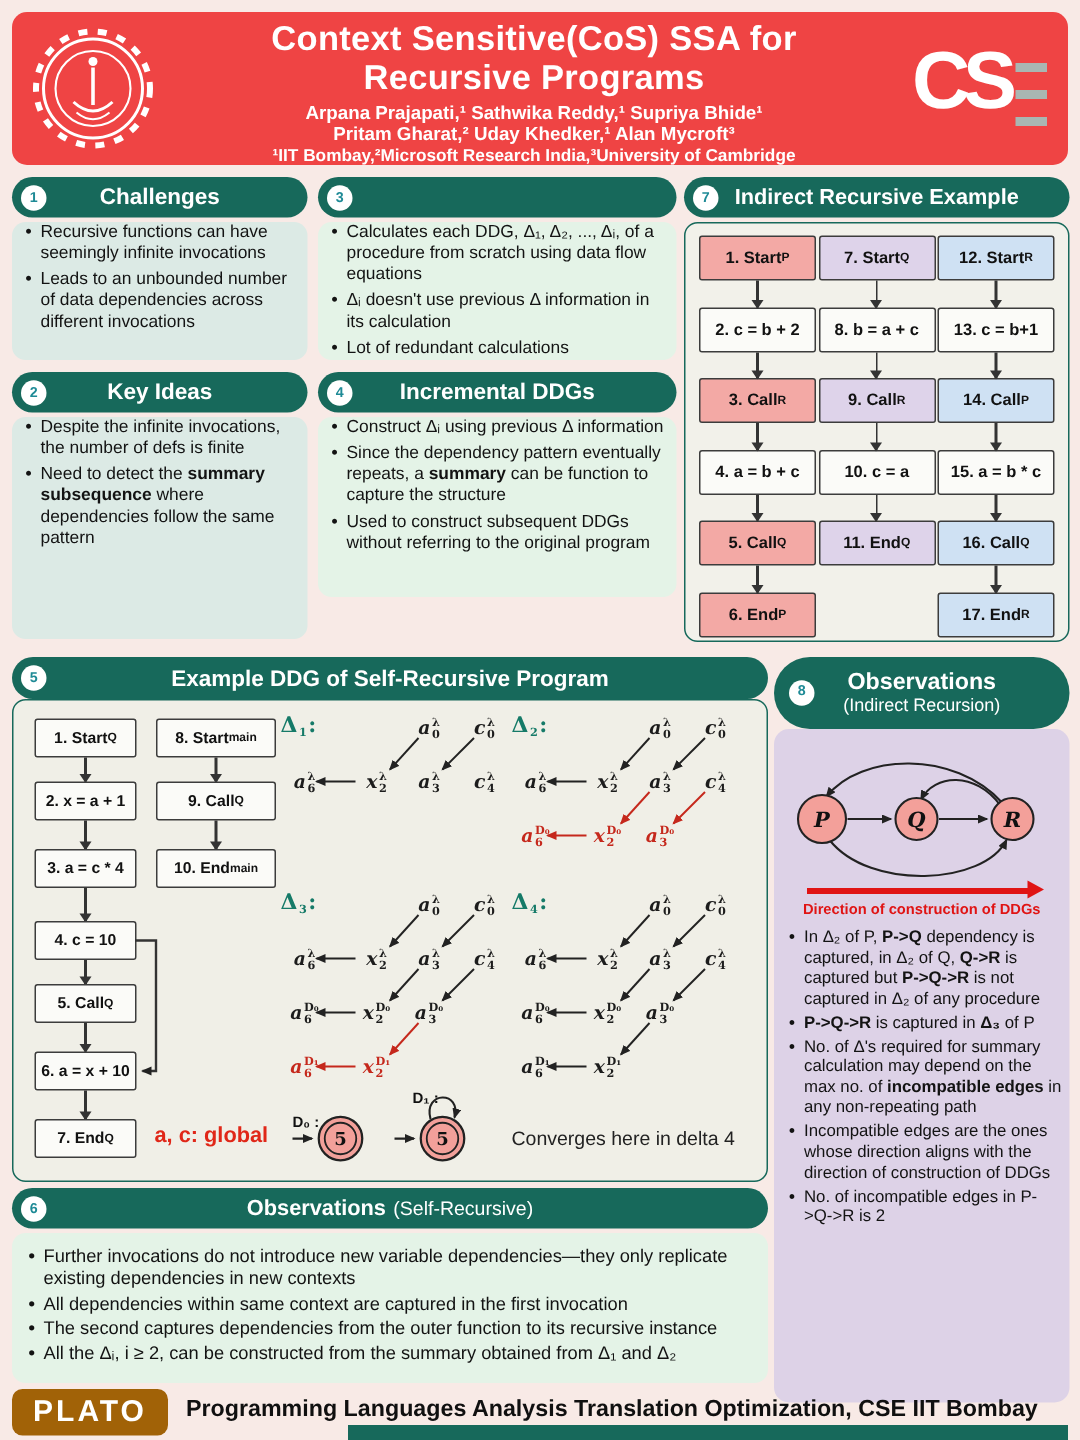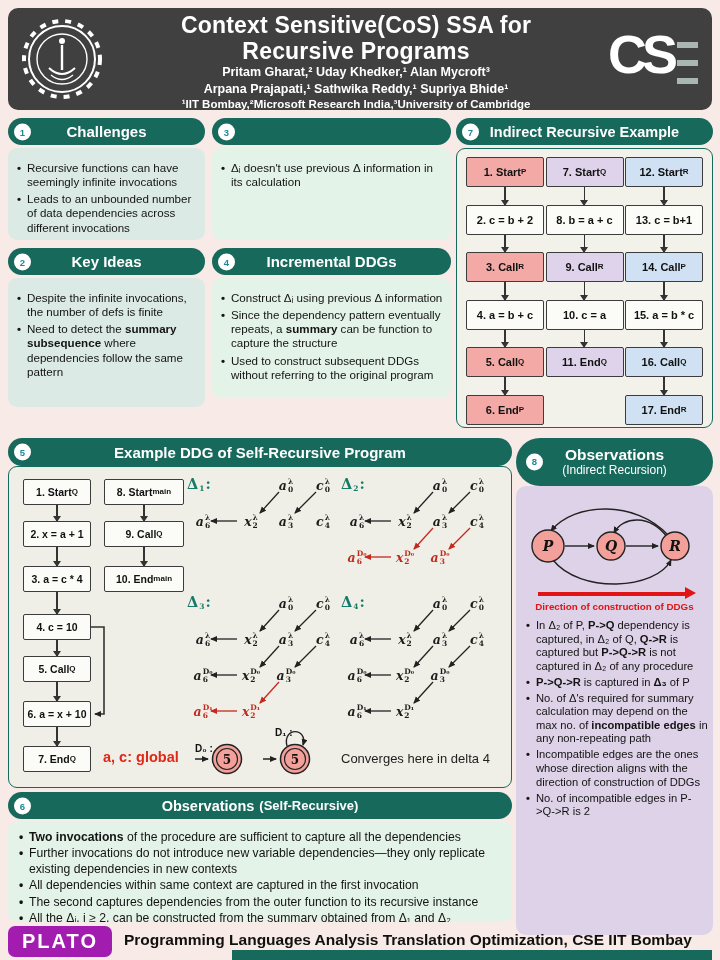--- a/index.html
+++ b/index.html
@@ -1,38 +1,38 @@
 <!DOCTYPE html>
 <html><head>
 <meta charset="utf-8">
 <style>
   *{box-sizing:border-box;margin:0;padding:0}
   html,body{background:#e8e8e8}
   .page{position:relative;width:720px;height:960px;margin:0 auto;background:#f8eae6;
         font-family:"Liberation Sans",sans-serif;overflow:hidden}
   
-  .hdr{position:absolute;left:8px;top:8px;width:704px;height:102px;background:#404040;
+  .hdr{position:absolute;left:8px;top:8px;width:704px;height:102px;background:#ef4444;
        border-radius:10px;color:#fff}
   .hdr-center{position:absolute;left:104px;right:112px;top:5px;text-align:center}
   .t1,.t2{font-size:23px;font-weight:bold;line-height:1.12;letter-spacing:.2px}
   .auth{font-size:12.5px;margin-top:3px;font-weight:bold}
   .affil{font-size:11.5px;margin-top:2px;font-weight:bold}
   .iitb{position:absolute;left:13px;top:10px}
   .cse{position:absolute;right:8px;top:10px;width:102px;height:84px}
   .cse-cs{position:absolute;left:6px;top:4px;font-size:54px;font-weight:bold;color:#fff;
           letter-spacing:-5px;line-height:1.2}
   .cse-bars i{position:absolute;right:6px;width:21px;height:6px;background:#a9b6b2;display:block}
   
   .sec{position:absolute}
   .pill{position:relative;height:27px;border-radius:15px;background:#17695b;color:#fff;
         display:flex;align-items:center;justify-content:center;font-weight:bold;font-size:15px}
   .badge{position:absolute;left:6px;top:50%;transform:translateY(-50%);width:17px;height:17px;
          border-radius:50%;background:#fff;color:#1e8a96;font-size:9.5px;font-weight:bold;
          display:flex;align-items:center;justify-content:center}
-  .sbody{border-radius:9px;margin-top:3px;padding:13px 8px;overflow:hidden}
+  .sbody{border-radius:9px;margin-top:3px;padding:0 8px;overflow:hidden}
   .teal-bg{background:#dceae5}
   .mint-bg{background:#e4f3e7}
   .bul{position:relative;padding-left:11px;font-size:11.6px;line-height:1.22;color:#131313;margin-bottom:3px}
   .bul::before{content:"•";position:absolute;left:1px;top:0;font-weight:bold}
   .bd{font-weight:bold}
   
   .s7body{background:#f2f1ea;border:1.5px solid #17695b;height:280px;display:flex;
           justify-content:space-between;padding:8px 9px 6px}
   .col7{display:flex;flex-direction:column;align-items:center;width:78px}
   .fbox7{width:78px;height:30px;border:1.7px solid #3c3c3c;border-radius:2px;background:#fbfbf8;
@@ -80,23 +80,23 @@
   .dirarrow{position:absolute;left:22px;top:106px;width:148px;height:3.5px;background:#e01414}
   .dirarrow::after{content:"";position:absolute;right:-10px;top:-5px;border-left:11px solid #e01414;
                    border-top:6px solid transparent;border-bottom:6px solid transparent}
   .dircap{position:absolute;left:0;right:0;top:115px;text-align:center;font-size:9.8px;
           font-weight:bold;color:#e01414}
   .s8bullets{position:absolute;left:9px;right:5px;top:133px}
   .s8bullets .bul{font-size:11.2px;line-height:1.21;margin-bottom:2.5px}
   
   .s6body{background:#e4f3e7;border-radius:9px;margin-top:3px;height:100px;padding:8px 10px;overflow:hidden}
   .s6body .bul{font-size:12.2px;line-height:1.26;margin-bottom:1px}
-  .sub2{font-weight:bold;font-size:13px;margin-left:5px}
-  
-  .plato{position:absolute;left:8px;top:926px;width:104px;height:31px;background:#a21caf;
+  .sub2{font-weight:normal;font-size:13px;margin-left:5px}
+  
+  .plato{position:absolute;left:8px;top:926px;width:104px;height:31px;background:#a16207;
          border-radius:7px;color:#fff;display:flex;align-items:center;justify-content:center;
          font-weight:bold;font-size:20px;letter-spacing:2px}
   .ftext{position:absolute;left:124px;top:931px;font-size:15.5px;font-weight:bold;color:#101010}
   .bottombar{position:absolute;left:232px;top:950px;width:480px;height:10px;background:#17695b}
 </style>
 </head>
 <body>
 
 <div class="page">
 
@@ -122,22 +122,22 @@
       <circle cx="41" cy="41" r="33" fill="none" stroke="#fff" stroke-width="2"></circle>
       <circle cx="41" cy="41" r="25" fill="none" stroke="#fff" stroke-width="1.4"></circle>
       <line x1="41" y1="27" x2="41" y2="52" stroke="#fff" stroke-width="2.4"></line>
       <circle cx="41" cy="23" r="3" fill="#fff"></circle>
       <path d="M28,50 Q41,62 54,50" fill="none" stroke="#fff" stroke-width="2"></path>
       <path d="M30,57 Q41,66 52,57" fill="none" stroke="#fff" stroke-width="1.4"></path>
     </svg>
     <div class="hdr-center">
       <div class="t1">Context Sensitive(CoS) SSA for</div>
       <div class="t2">Recursive Programs</div>
+      <div class="auth">Arpana Prajapati,¹ Sathwika Reddy,¹ Supriya Bhide¹</div>
       <div class="auth" style="margin-top:0">Pritam Gharat,² Uday Khedker,¹ Alan Mycroft³</div>
-      <div class="auth">Arpana Prajapati,¹ Sathwika Reddy,¹ Supriya Bhide¹</div>
       <div class="affil">¹IIT Bombay,²Microsoft Research India,³University of Cambridge</div>
     </div>
     <div class="cse">
       <span class="cse-cs">CS</span>
       <span class="cse-bars">
         <i style="top:24px"></i><i style="top:42px"></i><i style="top:60px"></i>
       </span>
     </div>
   </div>
 
@@ -152,33 +152,35 @@
       <div class="bul"><span>Leads to an unbounded number of data dependencies across different invocations</span></div>
     </div>
   </div>
 
   
   <div class="sec" style="left:8px;top:248px;width:197px">
     <div class="pill">
       <span class="badge">2</span>
       <span>Key Ideas</span>
     </div>
-    <div class="sbody teal-bg" style="height:129px">
+    <div class="sbody teal-bg" style="height:148px">
       <div class="bul"><span>Despite the infinite invocations, the number of defs is finite</span></div>
       <div class="bul"><span>Need to detect the </span><span class="bd">summary subsequence</span><span> where dependencies follow the same pattern</span></div>
     </div>
   </div>
 
   
   <div class="sec" style="left:212px;top:118px;width:239px">
     <div class="pill">
       <span class="badge">3</span>
     </div>
     <div class="sbody mint-bg" style="height:92px">
+      <div class="bul"><span>Calculates each DDG, Δ₁, Δ₂, ..., Δᵢ, of a procedure from scratch using data flow equations</span></div>
       <div class="bul"><span>Δᵢ doesn't use previous Δ information in its calculation</span></div>
+      <div class="bul"><span>Lot of redundant calculations</span></div>
     </div>
   </div>
 
   
   <div class="sec" style="left:212px;top:248px;width:239px">
     <div class="pill">
       <span class="badge">4</span>
       <span>Incremental DDGs</span>
     </div>
     <div class="sbody mint-bg" style="height:120px">
@@ -740,21 +742,20 @@
   </div>
 
   
   <div class="sec" style="left:8px;top:792px;width:504px">
     <div class="pill" style="font-size:14.5px">
       <span class="badge">6</span>
       <span>Observations</span>
       <span class="sub2">(Self-Recursive)</span>
     </div>
     <div class="s6body">
-      <div class="bul"><span class="bd">Two invocations</span><span> of the procedure are sufficient to capture all the dependencies</span></div>
       <div class="bul"><span>Further invocations do not introduce new variable dependencies—they only replicate existing dependencies in new contexts</span></div>
       <div class="bul"><span>All dependencies within same context are captured in the first invocation</span></div>
       <div class="bul"><span>The second captures dependencies from the outer function to its recursive instance</span></div>
       <div class="bul"><span>All the Δᵢ, i ≥ 2, can be constructed from the summary obtained from Δ₁ and Δ₂</span></div>
     </div>
   </div>
 
   
   <div class="plato">PLATO</div>
   <div class="ftext">Programming Languages Analysis Translation Optimization, CSE IIT Bombay</div>

